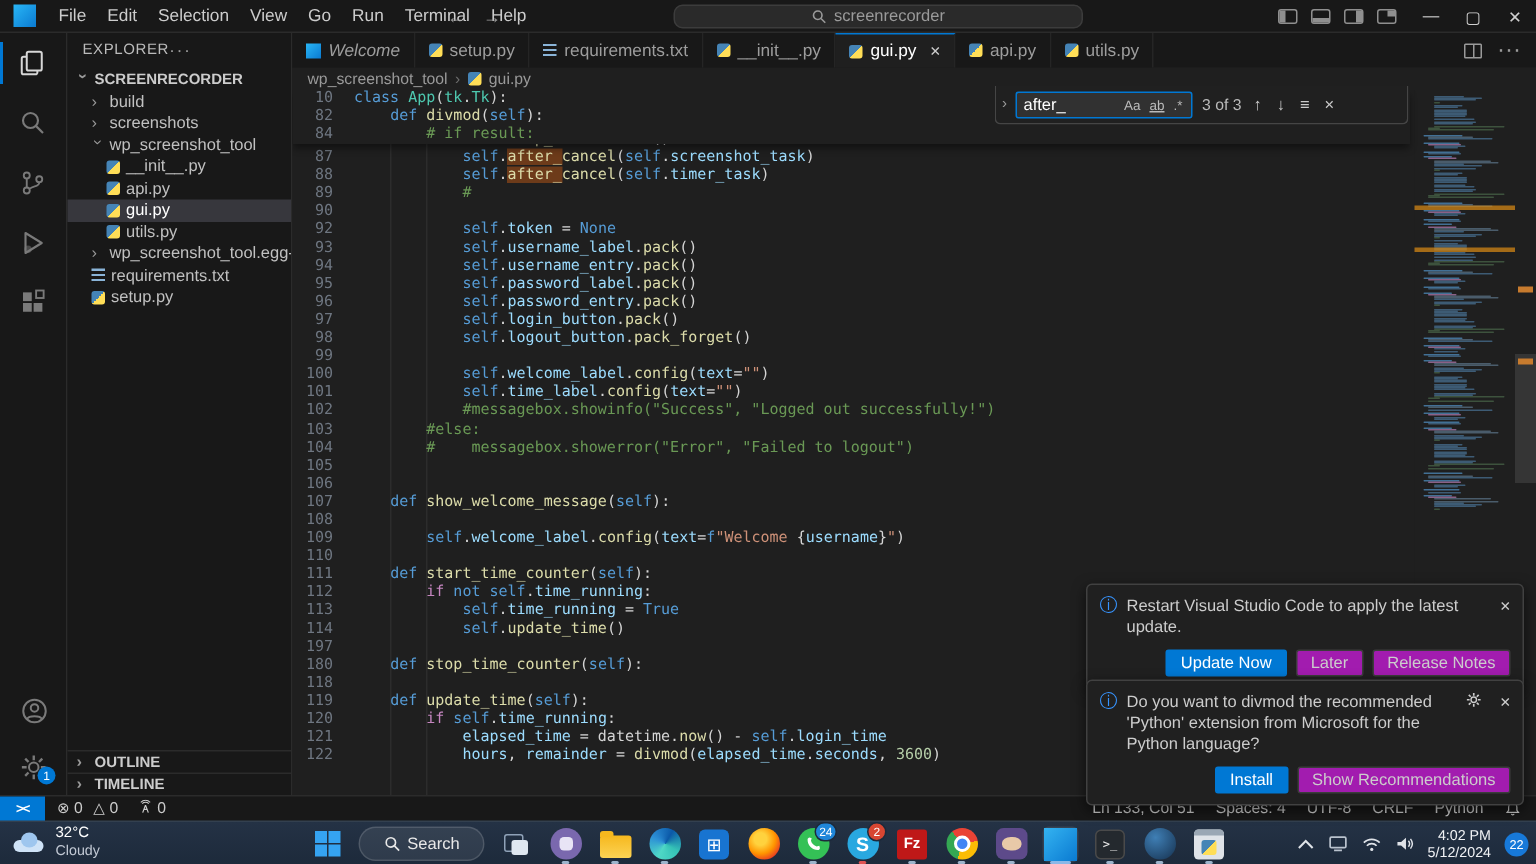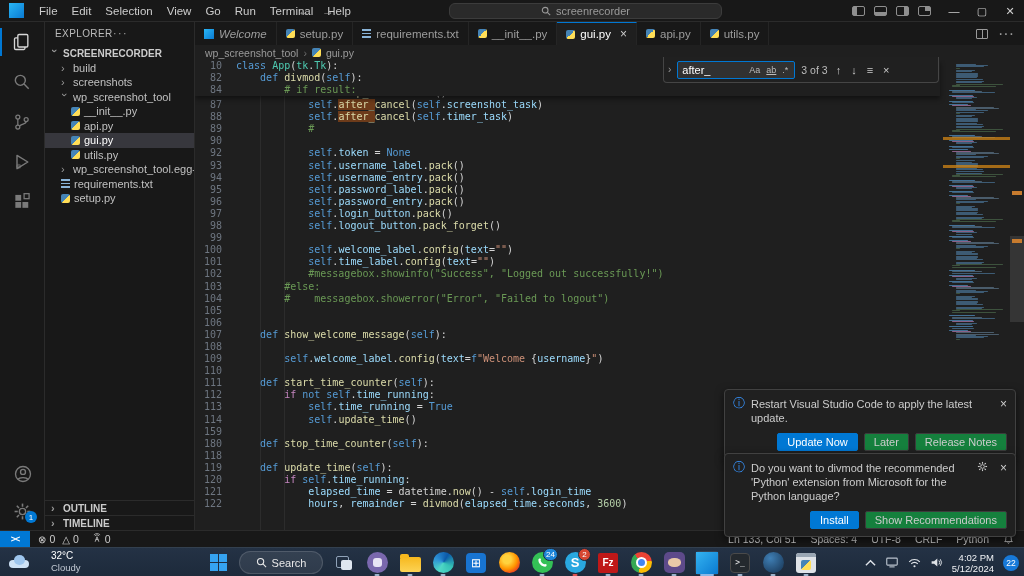--- a/index.html
+++ b/index.html
@@ -120,36 +120,36 @@
   .find-btn { color:#cccccc; font-size:11px; padding:0 2px; }
 
   
   .toast { position:absolute; left:724px; width:292px; background:#202020; border:1px solid #414141;
            border-radius:4px; box-shadow:0 3px 9px rgba(0,0,0,.6); z-index:7; padding:7px 8px 7px 8px; }
   .toast-row1 { display:flex; gap:6px; font-size:11px; color:#cccccc; line-height:14px; }
   .info-ic { color:#3794ff; font-size:12px; flex:0 0 auto; line-height:13px; }
   .toast-x { color:#cccccc; margin-left:auto; flex:0 0 auto; font-size:12px; }
   .toast-gear { color:#cccccc; flex:0 0 auto; }
   .toast-btns { display:flex; justify-content:flex-end; gap:6px; margin-top:8px; }
-  .tbtn { font-size:11px; padding:2px 9px; border-radius:2px; background:#15803d; border:1px solid #3c3c3c; color:#cccccc; }
+  .tbtn { font-size:11px; padding:2px 9px; border-radius:2px; background:#a21caf; border:1px solid #3c3c3c; color:#cccccc; }
   .tbtn.primary { background:#0078d4; border-color:#0078d4; color:#ffffff; }
 
   
   #statusbar { position:absolute; top:530px; left:0; width:1024px; height:17px; background:#181818;
                border-top:1px solid #2b2b2b; display:flex; align-items:center; font-size:10.5px; color:#cccccc; }
   .remote { width:30px; height:17px; background:#0078d4; color:#fff; display:flex; align-items:center;
             justify-content:center; font-size:9px; font-weight:bold; letter-spacing:-1px; }
   .sb-left { display:flex; align-items:center; gap:3px; margin-left:8px; }
   .sb-ic { font-size:10px; color:#cccccc; }
   .sb-right { margin-left:auto; display:flex; align-items:center; gap:14px; padding-right:10px; }
 
   
   #taskbar { position:absolute; top:547px; left:0; width:1024px; height:29px;
              background:linear-gradient(#243245,#1d2a3b); border-top:1px solid #33404f; }
-  .tb-weather { position:absolute; left:7px; top:2px; display:flex; align-items:center; gap:20px; }
+  .tb-weather { position:absolute; left:7px; top:2px; display:flex; align-items:center; gap:6px; }
   .cloud { width:24px; height:13px; position:relative; }
   .cloud::before { content:""; position:absolute; left:2px; bottom:0; width:20px; height:8px; border-radius:6px; background:#cfe3f7; }
   .cloud::after { content:""; position:absolute; left:7px; top:0; width:11px; height:10px; border-radius:50%; background:#9ec6ee; }
   .wtxt1 { font-size:10px; color:#ffffff; line-height:12px; }
   .wtxt2 { font-size:9.5px; color:#c2c9d4; line-height:11px; }
   .tb-center { position:absolute; left:50%; top:0; transform:translateX(-50%); height:29px;
                display:flex; align-items:center; gap:9px; }
   .tb-ic { width:24px; height:24px; display:flex; align-items:center; justify-content:center; position:relative; }
   .tb-ic .dot { position:absolute; bottom:-1px; left:50%; transform:translateX(-50%);
                 width:5px; height:2px; border-radius:1px; background:#9db4cc; }
@@ -439,21 +439,21 @@
             <div class="codeline"><span class="lnum">105</span><span class="ltext"></span></div>
             <div class="codeline"><span class="lnum">106</span><span class="ltext"></span></div>
             <div class="codeline"><span class="lnum">107</span><span class="ltext"><span class="tk-p">    </span><span class="tk-kw">def </span><span class="tk-fn">show_welcome_message</span><span class="tk-p">(</span><span class="tk-sf">self</span><span class="tk-p">):</span></span></div>
             <div class="codeline"><span class="lnum">108</span></div>
             <div class="codeline"><span class="lnum">109</span><span class="ltext"><span class="tk-p">        </span><span class="tk-sf">self</span><span class="tk-p">.</span><span class="tk-v">welcome_label</span><span class="tk-p">.</span><span class="tk-fn">config</span><span class="tk-p">(</span><span class="tk-v">text</span><span class="tk-p">=</span><span class="tk-kw">f</span><span class="tk-s">"Welcome </span><span class="tk-p">{</span><span class="tk-v">username</span><span class="tk-p">}</span><span class="tk-s">"</span><span class="tk-p">)</span></span></div>
             <div class="codeline"><span class="lnum">110</span><span class="ltext"></span></div>
             <div class="codeline"><span class="lnum">111</span><span class="ltext"><span class="tk-p">    </span><span class="tk-kw">def </span><span class="tk-fn">start_time_counter</span><span class="tk-p">(</span><span class="tk-sf">self</span><span class="tk-p">):</span></span></div>
             <div class="codeline"><span class="lnum">112</span><span class="ltext"><span class="tk-p">        </span><span class="tk-ct">if </span><span class="tk-kw">not </span><span class="tk-sf">self</span><span class="tk-p">.</span><span class="tk-v">time_running</span><span class="tk-p">:</span></span></div>
             <div class="codeline"><span class="lnum">113</span><span class="ltext"><span class="tk-p">            </span><span class="tk-sf">self</span><span class="tk-p">.</span><span class="tk-v">time_running</span><span class="tk-p"> = </span><span class="tk-kw">True</span></span></div>
             <div class="codeline"><span class="lnum">114</span><span class="ltext"><span class="tk-p">            </span><span class="tk-sf">self</span><span class="tk-p">.</span><span class="tk-fn">update_time</span><span class="tk-p">()</span></span></div>
-            <div class="codeline"><span class="lnum">159</span><span class="ltext"></span></div>
+            <div class="codeline"><span class="lnum">197</span><span class="ltext"></span></div>
             <div class="codeline"><span class="lnum">180</span><span class="ltext"><span class="tk-p">    </span><span class="tk-kw">def </span><span class="tk-fn">stop_time_counter</span><span class="tk-p">(</span><span class="tk-sf">self</span><span class="tk-p">):</span></span></div>
             <div class="codeline"><span class="lnum">118</span><span class="ltext"></span></div>
             <div class="codeline"><span class="lnum">119</span><span class="ltext"><span class="tk-p">    </span><span class="tk-kw">def </span><span class="tk-fn">update_time</span><span class="tk-p">(</span><span class="tk-sf">self</span><span class="tk-p">):</span></span></div>
             <div class="codeline"><span class="lnum">120</span><span class="ltext"><span class="tk-p">        </span><span class="tk-ct">if </span><span class="tk-sf">self</span><span class="tk-p">.</span><span class="tk-v">time_running</span><span class="tk-p">:</span></span></div>
             <div class="codeline"><span class="lnum">121</span><span class="ltext"><span class="tk-p">            </span><span class="tk-v">elapsed_time</span><span class="tk-p"> = </span><span class="tk-p">datetime</span><span class="tk-p">.</span><span class="tk-fn">now</span><span class="tk-p">() - </span><span class="tk-sf">self</span><span class="tk-p">.</span><span class="tk-v">login_time</span></span></div>
             <div class="codeline"><span class="lnum">122</span><span class="ltext"><span class="tk-p">            </span><span class="tk-v">hours</span><span class="tk-p">, </span><span class="tk-v">remainder</span><span class="tk-p"> = </span><span class="tk-fn">divmod</span><span class="tk-p">(</span><span class="tk-v">elapsed_time</span><span class="tk-p">.</span><span class="tk-v">seconds</span><span class="tk-p">, </span><span class="tk-n">3600</span><span class="tk-p">)</span></span></div>
           </div>
         <div id="sticky">
             <div class="codeline"><span class="lnum">10</span><span class="ltext"><span class="tk-kw">class </span><span class="tk-cl">App</span><span class="tk-p">(</span><span class="tk-cl">tk</span><span class="tk-p">.</span><span class="tk-cl">Tk</span><span class="tk-p">):</span></span></div>
             <div class="codeline"><span class="lnum">82</span><span class="ltext"><span class="tk-p">    </span><span class="tk-kw">def </span><span class="tk-fn">divmod</span><span class="tk-p">(</span><span class="tk-sf">self</span><span class="tk-p">):</span></span></div>

